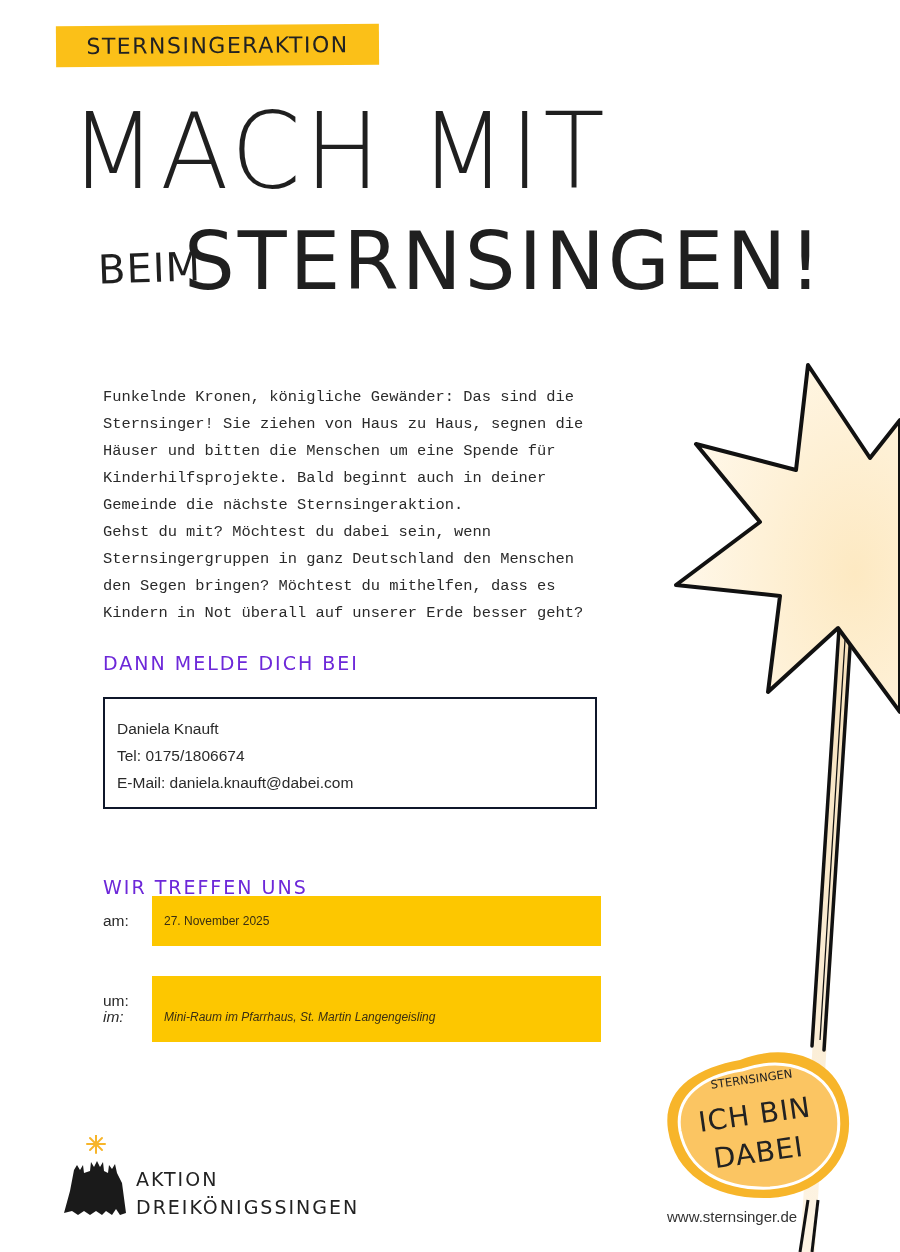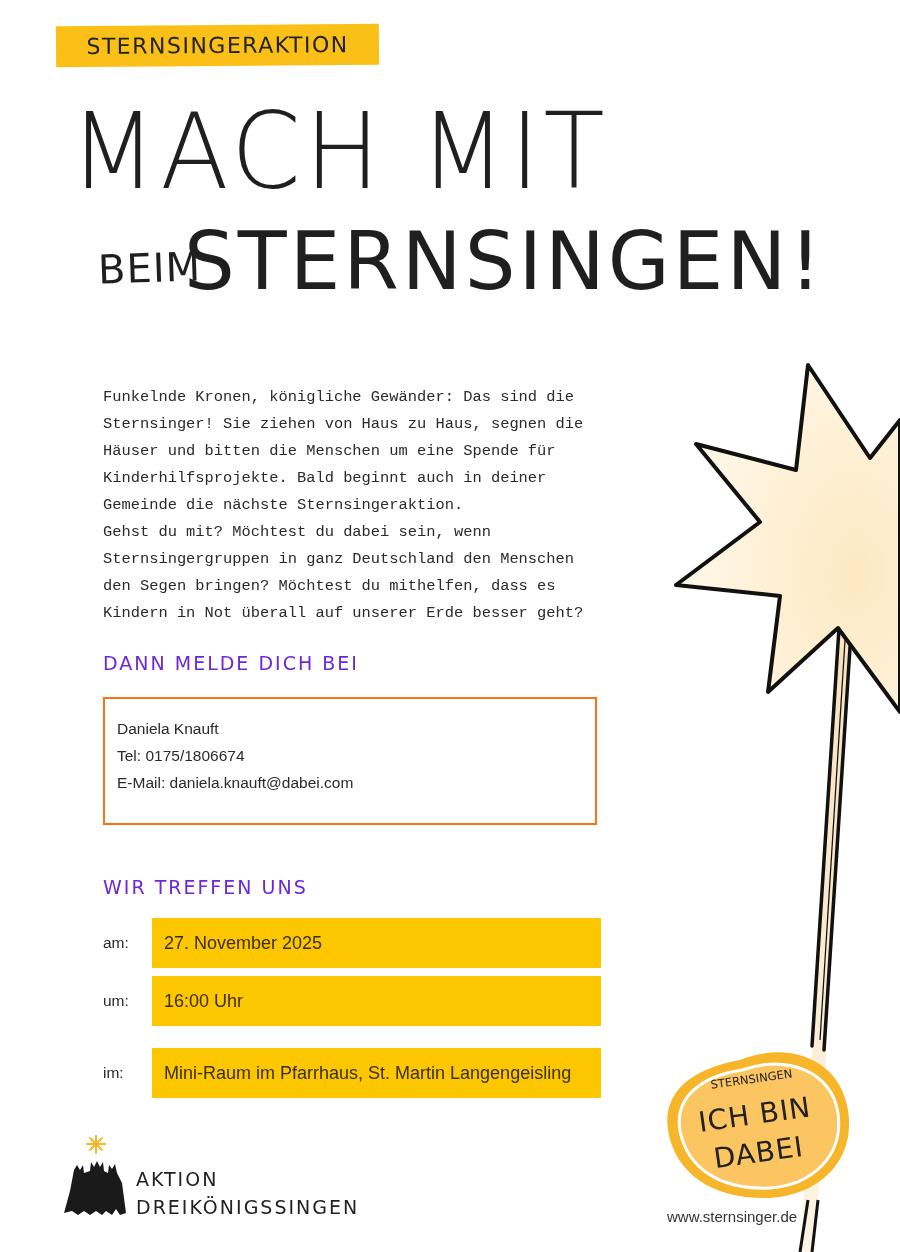--- a/index.html
+++ b/index.html
@@ -32,32 +32,32 @@
   }
   .p1 { top:384px; }
   .p2 { top:519px; }
   .section-title {
     position:absolute; left:103px; font-family:"DejaVu Sans", sans-serif;
     font-size:19px; letter-spacing:2px; color:#6d28d9;
   }
   .st1 { top:652px; }
   .st2 { top:876px; }
   .contact-box {
-    position:absolute; left:103px; top:697px; width:494px; height:128px;
-    border:2px solid #f97316; box-sizing:border-box; padding:16px 12px;
+    position:absolute; left:103px; top:697px; width:494px; height:112px;
+    border:2px solid #0f172a; box-sizing:border-box; padding:16px 12px;
     font-size:15.5px; line-height:27px; color:#2a2a2a;
   }
   .meet-row { position:absolute; left:103px; width:500px; height:50px; display:flex; align-items:center; }
   .meet-label { width:48px; font-size:15.5px; color:#2a2a2a; }
   .meet-value {
     position:absolute; left:49px; top:0; width:449px; height:50px; background:#fdc700;
     display:flex; align-items:center; padding-left:12px; box-sizing:border-box;
-    font-size:18px; color:#3a2f12;
+    font-size:12px; color:#3a2f12;
   }
-  .r1 { top:918px; } .r2 { top:976px; } .r3 { top:1048px; }
+  .r1 { top:896px; } .r2 { top:976px; } .r3 { top:992px;font-style:italic; }
   .logo { position:absolute; left:60px; top:1135px; width:320px; height:90px; }
   .logo-text {
     position:absolute; left:136px; font-family:"DejaVu Sans", sans-serif; font-size:19px;
     letter-spacing:2px; color:#222;
   }
   .lt1 { top:1168px; } .lt2 { top:1196px; }
   .url { position:absolute; left:667px; top:1208px; font-size:15px; color:#333; }
   .star-svg { position:absolute; left:0; top:0; pointer-events:none; }
   .badge-text { font-family:"DejaVu Sans", sans-serif; fill:#222; }
 </style>

